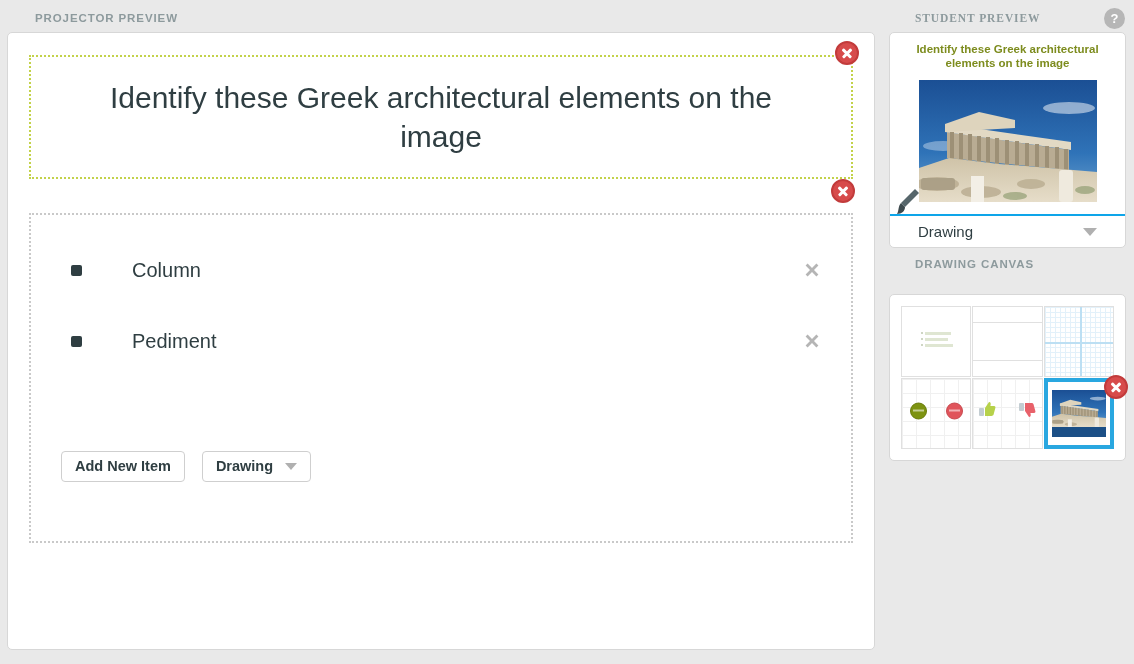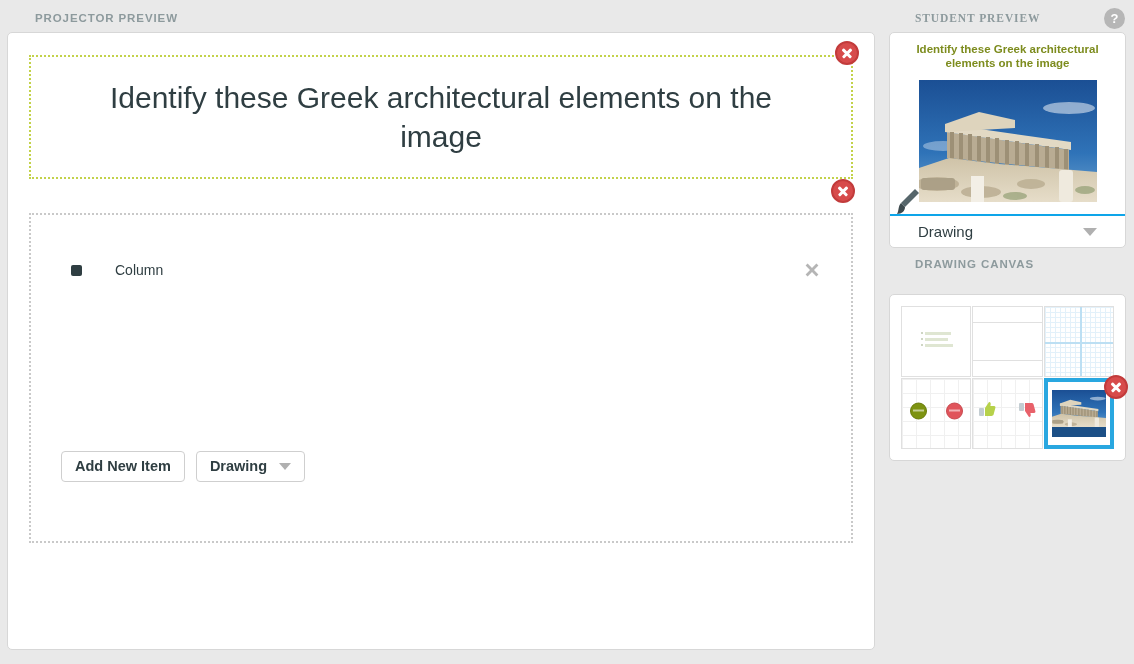--- a/index.html
+++ b/index.html
@@ -114,42 +114,42 @@
 
   .bullet-marker {
     width: 11px;
     height: 11px;
     background: #2f3e42;
     border-radius: 2px;
     margin-left: 40px;
     flex: none;
   }
   .bullet-text {
-    margin-left: 33px;
-    font-size: 14px;
+    margin-left: 50px;
+    font-size: 20px;
     color: #2f3e42;
     white-space: nowrap;
     text-align: right;
   }
   .bullet-remove {
     position: absolute;
     right: 30px;
     width: 18px;
     height: 18px;
     cursor: pointer;
   }
   .bullet-remove svg { display: block; }
 
   
   .btn-row {
     position: absolute;
     left: 30px;
     top: 236px;
     display: flex;
-    gap: 11px;
+    gap: 17px;
   }
   .btn {
     background: #ffffff;
     border: 1px solid #cfcfcf;
     border-radius: 4px;
     color: #2f3e42;
     font-size: 14.5px;
     font-weight: bold;
     padding: 0 13px;
     height: 31px;
@@ -387,20 +387,29 @@
       <div class="bullet-row">
         <span class="bullet-marker"></span>
         <span class="bullet-text">Column</span>
         <span class="bullet-remove">
           <svg width="18" height="18" viewBox="0 0 18 18">
             <path d="M4.6 2.6 L9 7 L13.4 2.6 L15.4 4.6 L11 9 L15.4 13.4 L13.4 15.4 L9 11 L4.6 15.4 L2.6 13.4 L7 9 L2.6 4.6 Z" fill="#b5b5b5"></path>
           </svg>
         </span>
       </div>
 
+      <div class="bullet-row">
+        <span class="bullet-marker"></span>
+        <span class="bullet-text">Pediment</span>
+        <span class="bullet-remove">
+          <svg width="18" height="18" viewBox="0 0 18 18">
+            <path d="M4.6 2.6 L9 7 L13.4 2.6 L15.4 4.6 L11 9 L15.4 13.4 L13.4 15.4 L9 11 L4.6 15.4 L2.6 13.4 L7 9 L2.6 4.6 Z" fill="#b5b5b5"></path>
+          </svg>
+        </span>
+      </div>
 
 
       <div class="btn-row">
         <div class="btn">
           <span>Add New Item</span>
         </div>
         <div class="btn">
           <span>Drawing</span>
           <span class="caret"></span>
         </div>

